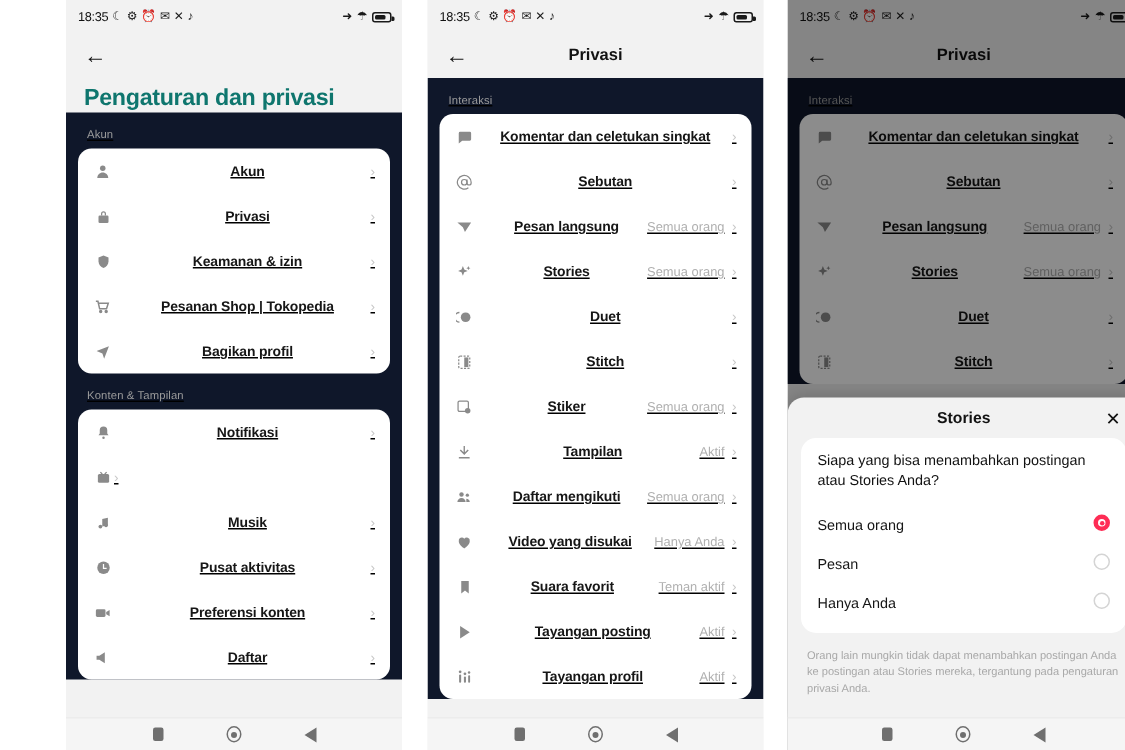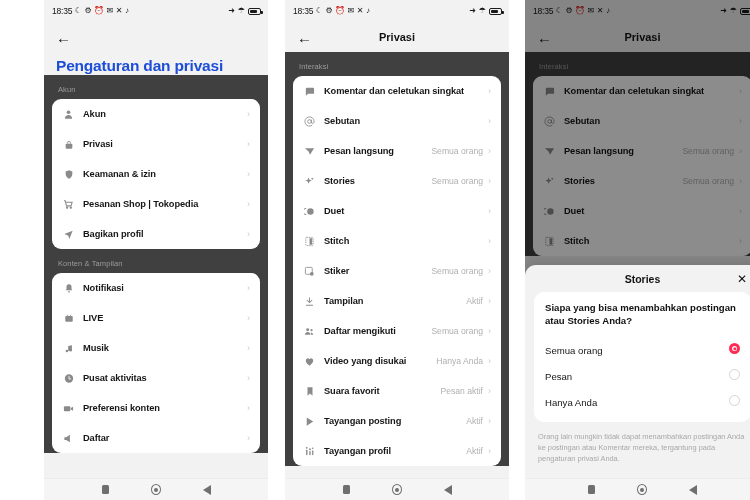--- a/index.html
+++ b/index.html
@@ -44,43 +44,43 @@
   .batt::after {
     content: ""; position: absolute; right: -2.5px; top: 2px;
     width: 1.5px; height: 3px; background: #1a1a1a; border-radius: 0 1px 1px 0;
   }
   .batt i { position: absolute; left: 1px; top: 1px; bottom: 1px; width: 7px; background: #1a1a1a; border-radius: 1px; display: block; }
 
   
   .topbar-big { padding: 4px 12px 0 12px; background: #f2f2f2; }
   .backbtn { font-size: 15px; line-height: 1; color: #111; padding: 4px 0 0 0; display: inline-block; }
   .page-title-big {
-    font-size: 15.5px; font-weight: 700; color: #1d4ed8;
+    font-size: 15.5px; font-weight: 700; color: #0f766e;
     padding: 10px 0 0 0; letter-spacing: -0.2px;
   }
   .topbar-center {
     height: 30px; display: flex; align-items: center; position: relative;
     padding: 0 12px; background: #f2f2f2;
   }
   .topbar-center .backbtn { padding: 0; }
   .topbar-center .ctitle {
     position: absolute; left: 0; right: 0; text-align: center;
     font-size: 11px; font-weight: 700; color: #121212;
   }
 
   
-  .body { background: #404040; padding: 0 8px; }
+  .body { background: #0f172a; padding: 0 8px; text-decoration: underline; }
   .section-label {
     font-size: 7.5px; color: #9b9b9b; padding: 10px 6px 5px 6px; letter-spacing: 0.1px;
   }
   .card { background: #ffffff; border-radius: 9px; overflow: hidden; }
 
   .row {
     display: flex; align-items: center;
-    height: 30px; padding: 0 10px 0 9px;
+    height: 30px; padding: 0 10px 0 9px; text-align: center;
   }
   .row-ico {
     width: 15px; flex: 0 0 15px; display: flex; align-items: center; justify-content: center;
     color: #8a8a8a;
   }
   .row-ico svg { display: block; }
   .row-label {
     flex: 1; font-size: 9.3px; font-weight: 700; color: #161616;
     padding-left: 7px; letter-spacing: -0.1px; white-space: nowrap;
   }
@@ -124,21 +124,21 @@
   .sheet-head {
     height: 27px; position: relative; display: flex; align-items: center; justify-content: center;
   }
   .sheet-title { font-size: 10.5px; font-weight: 700; color: #121212; }
   .sheet-close {
     position: absolute; right: 4px; top: 50%; transform: translateY(-50%);
     font-size: 12px; color: #111; line-height: 1; font-weight: 400;
   }
   .sheet-card { background: #ffffff; border-radius: 10px; padding: 10px 11px 8px 11px; }
   .q {
-    font-size: 9.6px; font-weight: 700; color: #121212; line-height: 1.35;
+    font-size: 9.6px; font-weight: 400; color: #121212; line-height: 1.35;
     padding-bottom: 8px;
   }
   .opt {
     display: flex; align-items: center; min-height: 26px; padding: 3px 0;
   }
   .opt-text { flex: 1; padding-right: 8px; }
   .opt-title { font-size: 9.6px; color: #161616; line-height: 1.25; }
   .opt-sub { font-size: 7.6px; color: #aaaaaa; padding-top: 1px; line-height: 1.25; }
   .radio {
     width: 11px; height: 11px; flex: 0 0 11px;
@@ -264,21 +264,20 @@
           <span class="chev">›</span>
         </div>
 
         <div class="row">
           <span class="row-ico">
               <svg width="10" height="11" viewBox="0 0 24 24" fill="#8a8a8a">
                 <rect x="3" y="6" width="18" height="14" rx="2.5"></rect>
                 <path d="M7 3l3 3M17 3l-3 3" stroke="#8a8a8a" stroke-width="2"></path>
               </svg>
             </span>
-          <span class="row-label">LIVE</span>
           <span class="chev">›</span>
         </div>
 
         <div class="row">
           <span class="row-ico">
               <svg width="10" height="11" viewBox="0 0 24 24" fill="#8a8a8a">
                 <path d="M10 18V6l9-2v12"></path>
                 <circle cx="7" cy="18" r="3"></circle>
                 <circle cx="16" cy="16" r="3"></circle>
               </svg>
@@ -481,21 +480,21 @@
           <span class="chev">›</span>
         </div>
 
         <div class="row">
           <span class="row-ico">
               <svg width="10" height="11" viewBox="0 0 24 24" fill="#8a8a8a">
                 <path d="M6 2h12v20l-6-5-6 5z"></path>
               </svg>
             </span>
           <span class="row-label">Suara favorit</span>
-          <span class="row-val">Pesan aktif</span>
+          <span class="row-val">Teman aktif</span>
           <span class="chev">›</span>
         </div>
 
         <div class="row">
           <span class="row-ico">
               <svg width="11" height="11" viewBox="0 0 24 24" fill="#8a8a8a">
                 <path d="M6 3l14 9-14 9z"></path>
               </svg>
             </span>
           <span class="row-label">Tayangan posting</span>
@@ -660,21 +659,21 @@
         </div>
 
         <div class="opt">
           <span class="opt-text">
             <span class="opt-title">Hanya Anda</span>
           </span>
           <span class="radio"></span>
         </div>
       </div>
 
-      <div class="sheet-foot">Orang lain mungkin tidak dapat menambahkan postingan Anda ke postingan atau Komentar mereka, tergantung pada pengaturan privasi Anda.</div>
+      <div class="sheet-foot">Orang lain mungkin tidak dapat menambahkan postingan Anda ke postingan atau Stories mereka, tergantung pada pengaturan privasi Anda.</div>
     </div>
 
     <div class="navbar" style="z-index:20">
       <span class="nav-sq"></span>
       <span class="nav-ci">
           <i></i>
         </span>
       <span class="nav-tri"></span>
     </div>
   </div>

